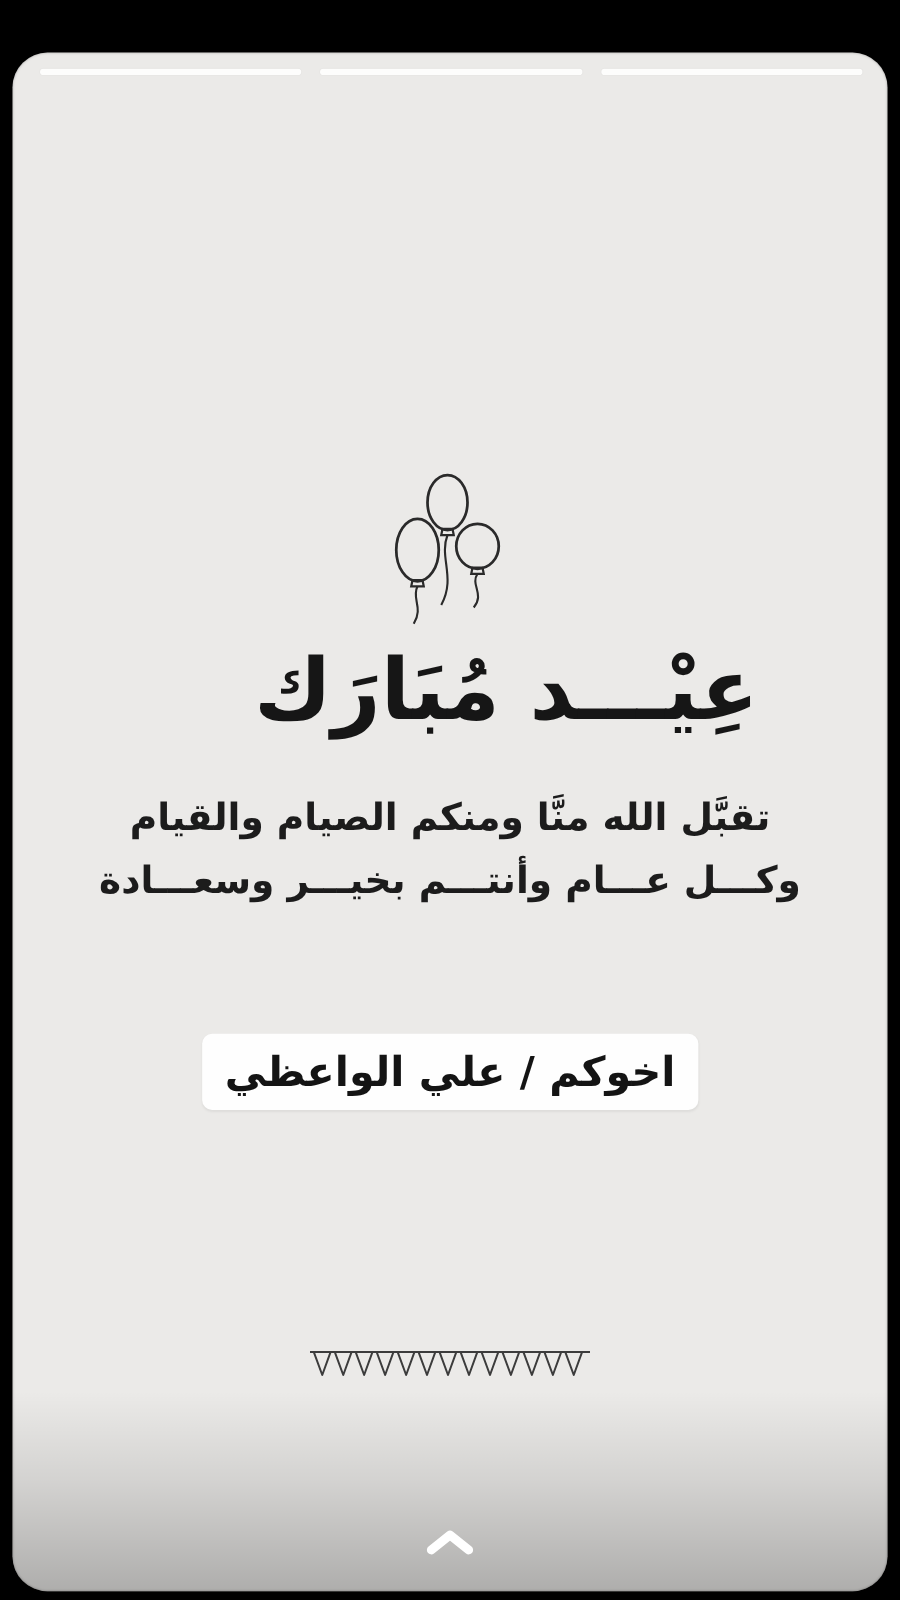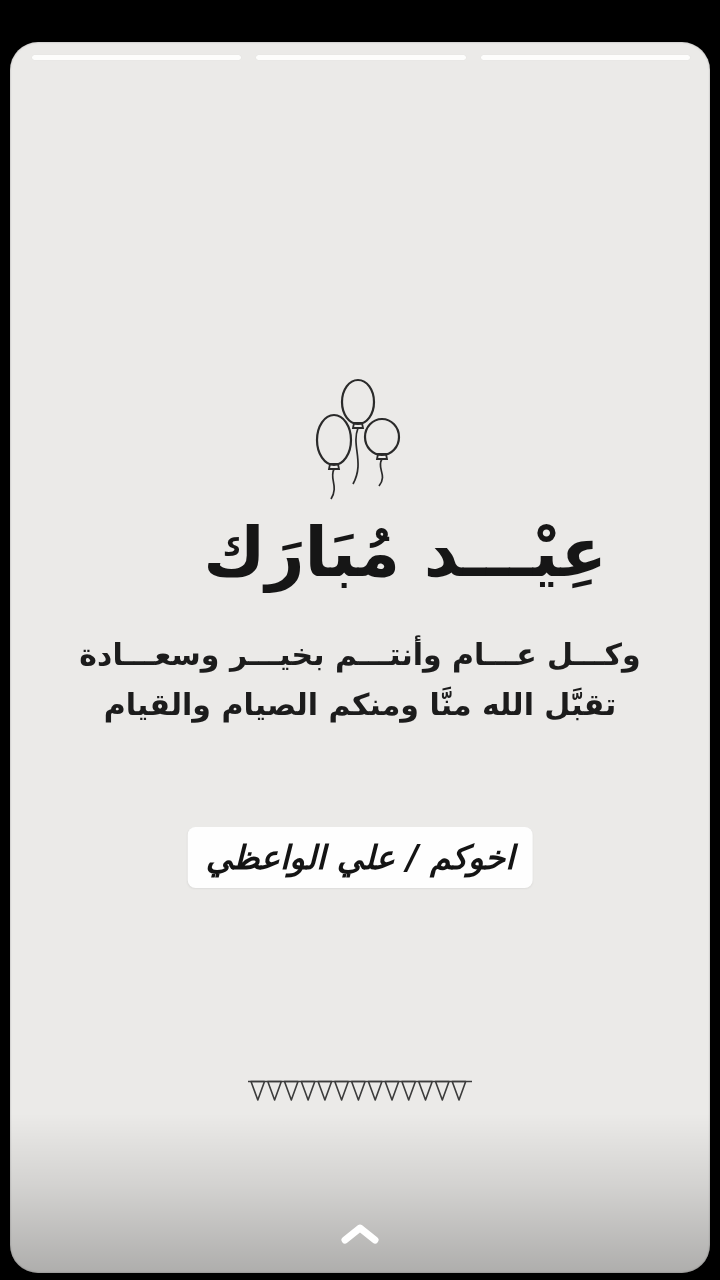--- a/index.html
+++ b/index.html
@@ -92,21 +92,20 @@
     justify-content: center;
     padding: 0 18px;
     box-sizing: border-box;
   }
   .name-plate span {
     direction: rtl;
     font-size: 33px;
     font-weight: bold;
     color: #141414;
     white-space: nowrap;
-    font-style: italic;
   }
   .bunting {
     position: absolute;
     top: 1036px;
     left: 50%;
     transform: translateX(-50%);
     width: 224px;
     height: 26px;
   }
   .bottom-fade {
@@ -151,22 +150,22 @@
       <path d="M54 97 C 49 107 59 114 51 127" stroke="#2a2a2a" stroke-width="1.7"></path>
 
       <ellipse cx="102" cy="65" rx="17" ry="18" stroke="#2a2a2a" stroke-width="2.2"></ellipse>
       <path d="M98 82 L106 82 L107 87 L97 87 Z" stroke="#2a2a2a" stroke-width="1.8"></path>
       <path d="M102 87 C 96 96 108 103 99 114" stroke="#2a2a2a" stroke-width="1.7"></path>
     </svg>
 
     <div class="title" dir="rtl">عِيْـــد مُبَارَك</div>
 
     <div class="subtitle">
+      <div>تقبَّل الله منَّا ومنكم الصيام والقيام</div>
       <div>وكـــل عـــام وأنتـــم بخيـــر وسعـــادة</div>
-      <div>تقبَّل الله منَّا ومنكم الصيام والقيام</div>
     </div>
 
     <div class="name-plate">
       <span>اخوكم / علي الواعظي</span>
     </div>
 
     <svg class="bunting" viewBox="0 0 224 26" fill="none" xmlns="http://www.w3.org/2000/svg">
       <line x1="0" y1="3.5" x2="224" y2="3.5" stroke="#3c3c3c" stroke-width="1.6"></line>
       <g>
           <polygon points="3.0,3.5 16.5,3.5 9.8,22" stroke="#3c3c3c" stroke-width="1.6" fill="none" stroke-linejoin="round"></polygon>

